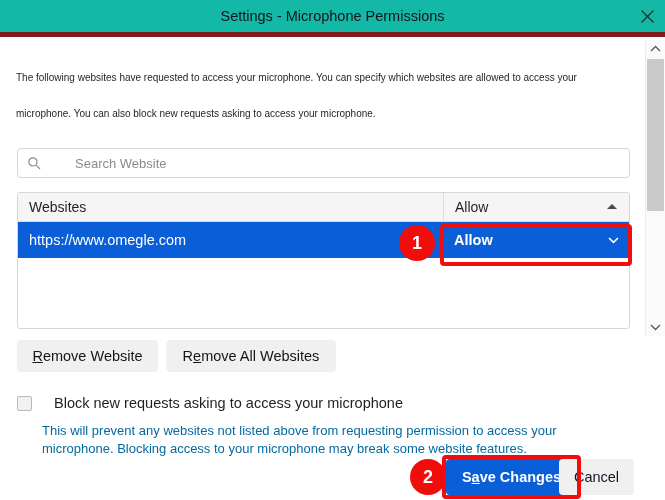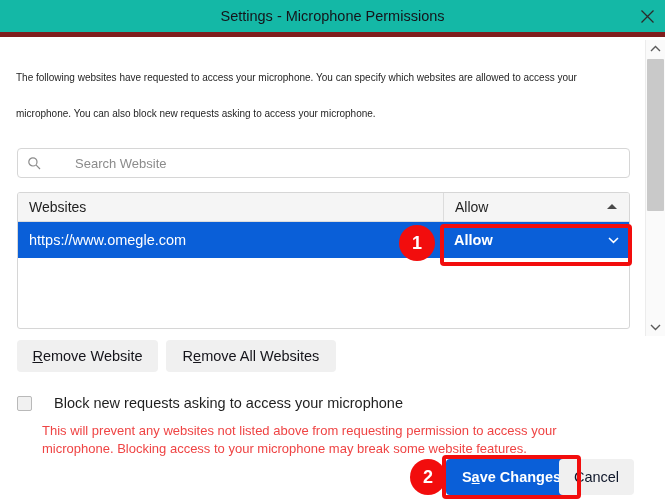--- a/index.html
+++ b/index.html
@@ -212,21 +212,21 @@
     margin-left: 22px;
     font-size: 14.5px;
     color: #1f1f1f;
   }
   .hint {
     position: absolute;
     left: 42px; top: 422px;
     width: 585px;
     font-size: 13px;
     line-height: 18px;
-    color: #ef4444;
+    color: #0369a1;
   }
 
   
   .btn-save {
     position: absolute;
     left: 446px; top: 459px;
     width: 131px; height: 36px;
     background: #0a5fd8;
     color: #ffffff;
     font-weight: bold;

